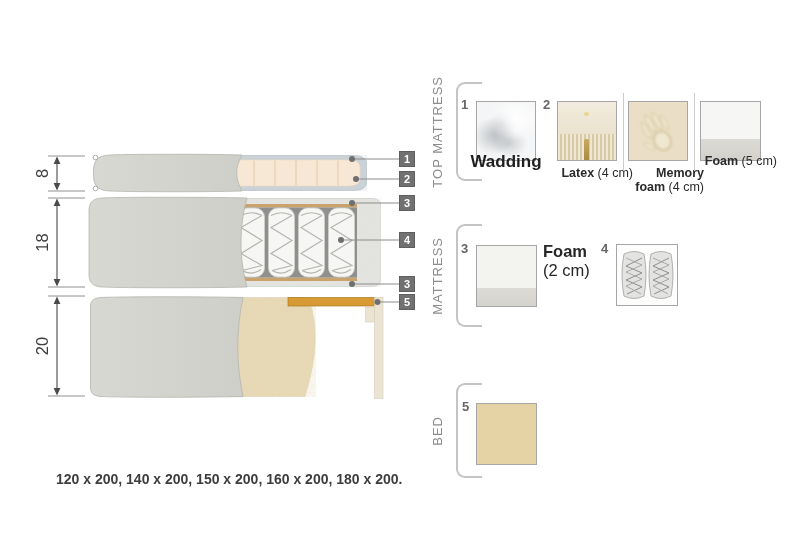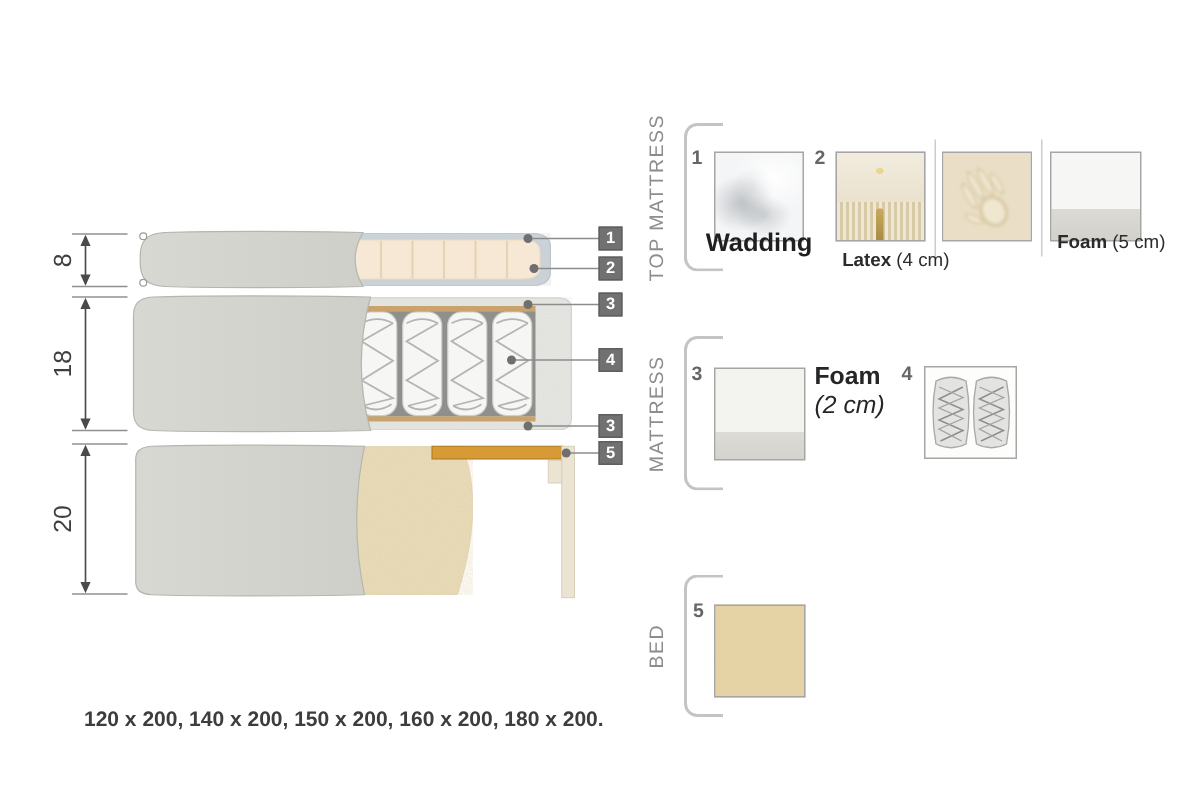--- a/index.html
+++ b/index.html
@@ -18,21 +18,21 @@
   .vtitle span{writing-mode:vertical-rl;transform:rotate(180deg);white-space:nowrap;}
   .bracket{position:absolute;width:26px;box-sizing:border-box;
            border-left:2px solid #c4c4c4;border-top:2px solid #c4c4c4;border-bottom:2px solid #c4c4c4;
            border-radius:9px 0 0 9px;}
   .swnum{position:absolute;color:#666666;font-size:13px;font-weight:bold;}
   .swatch{position:absolute;box-sizing:border-box;border:1px solid #a6a6a6;}
   .divider{position:absolute;width:1px;background:#cccccc;}
   .sw-label{position:absolute;text-align:right;color:#2b2b2b;font-size:12.5px;line-height:14px;}
   .sw-label b{font-weight:bold;}
   .big-label{position:absolute;color:#262626;font-size:16.5px;line-height:19px;font-weight:bold;}
-  .big-label .reg{font-weight:normal;font-style:italic;}
+  .big-label .reg{font-weight:normal;}
   .wadding-label{position:absolute;text-align:center;color:#1f1f1f;font-size:17px;font-weight:bold;}
 
   
   .wadding-tex{background:
       radial-gradient(42px 32px at 68% 28%, rgba(255,255,255,.95), rgba(255,255,255,0) 70%),
       radial-gradient(30px 26px at 30% 58%, rgba(140,146,152,.5), rgba(140,146,152,0) 72%),
       radial-gradient(26px 20px at 56% 72%, rgba(165,170,176,.45), rgba(165,170,176,0) 70%),
       radial-gradient(20px 18px at 44% 38%, rgba(186,190,196,.55), rgba(186,190,196,0) 72%),
       #f4f5f6;}
   .latex-tex{background:
@@ -217,20 +217,23 @@
           <ellipse cx="29" cy="40" rx="7" ry="8.5"></ellipse>
           <ellipse cx="20" cy="23" rx="1.8" ry="8"></ellipse>
             <ellipse cx="27" cy="19" rx="1.8" ry="9"></ellipse>
           <ellipse cx="34" cy="20" rx="1.8" ry="8.5"></ellipse>
             <ellipse cx="40" cy="25" rx="1.7" ry="6.8"></ellipse>
           <ellipse cx="15" cy="38" rx="1.7" ry="5.5" transform="rotate(-35 15 38)"></ellipse>
         </g>
       </g>
     </svg>
   </div>
+  <div class="sw-label" style="left:612px;top:166px;width:92px;">
+    <b>Memory</b><br>
+    <b>foam</b> <span>(4 cm)</span></div>
 
   <div class="divider" style="left:694px;top:93px;height:78px;"></div>
 
   <div class="swatch foam5-tex" style="left:700px;top:101px;width:61px;height:60px;"></div>
   <div class="sw-label" style="left:684px;top:154px;width:93px;">
     <b>Foam</b> <span>(5 cm)</span></div>
 
   <div class="vtitle" style="left:426px;top:226px;width:22px;height:100px;">
     <span>MATTRESS</span>
     </div>

